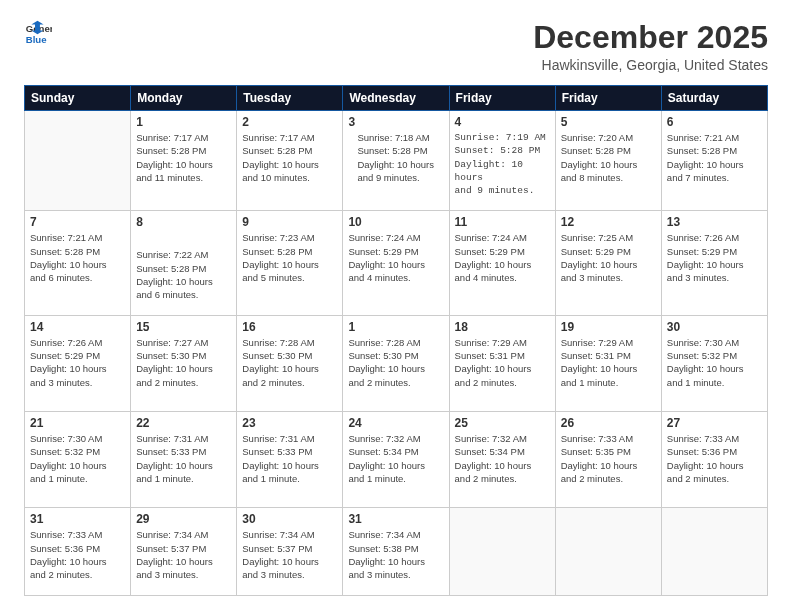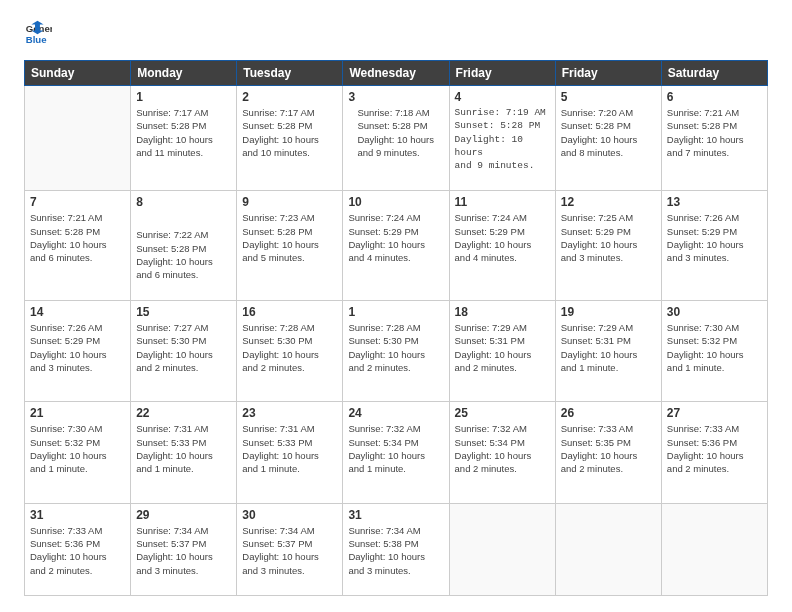--- a/index.html
+++ b/index.html
@@ -47,21 +47,21 @@
       margin-top: 2px;
     }
     .calendar {
       border: 1px solid #ccc;
       border-collapse: collapse;
       width: 100%;
       flex: 1;
       table-layout: fixed;
     }
     .calendar th {
-      background-color: #404040;
+      background-color: #0f172a;
       color: #fff;
       text-align: left;
       padding: 5px 6px;
       font-size: 12px;
       font-weight: bold;
       border: 1px solid #1558a0;
     }
     .calendar td {
       border: 1px solid #ccc;
       vertical-align: top;
@@ -94,20 +94,22 @@
 <div class="page">
   <div class="header">
     <div class="logo">
       <svg class="logo-icon" viewBox="0 0 32 32">
         <text x="2" y="14" font-size="11" font-weight="bold" fill="#333">General</text>
         <text x="2" y="26" font-size="11" font-weight="bold" fill="#1a6abf">Blue</text>
         <polygon points="22,4 32,10 26,10 26,20 32,20 22,26 12,20 18,20 18,10 12,10" fill="#1a6abf" transform="translate(0,-2) scale(0.7)"></polygon>
       </svg>
     </div>
     <div class="title-section">
+      <div class="month-title">December 2025</div>
+      <div class="location-title">Hawkinsville, Georgia, United States</div>
     </div>
   </div>
 
   <table class="calendar">
     <thead>
       <tr>
         <th>Sunday</th>
         <th>Monday</th>
         <th>Tuesday</th>
         <th>Wednesday</th>

